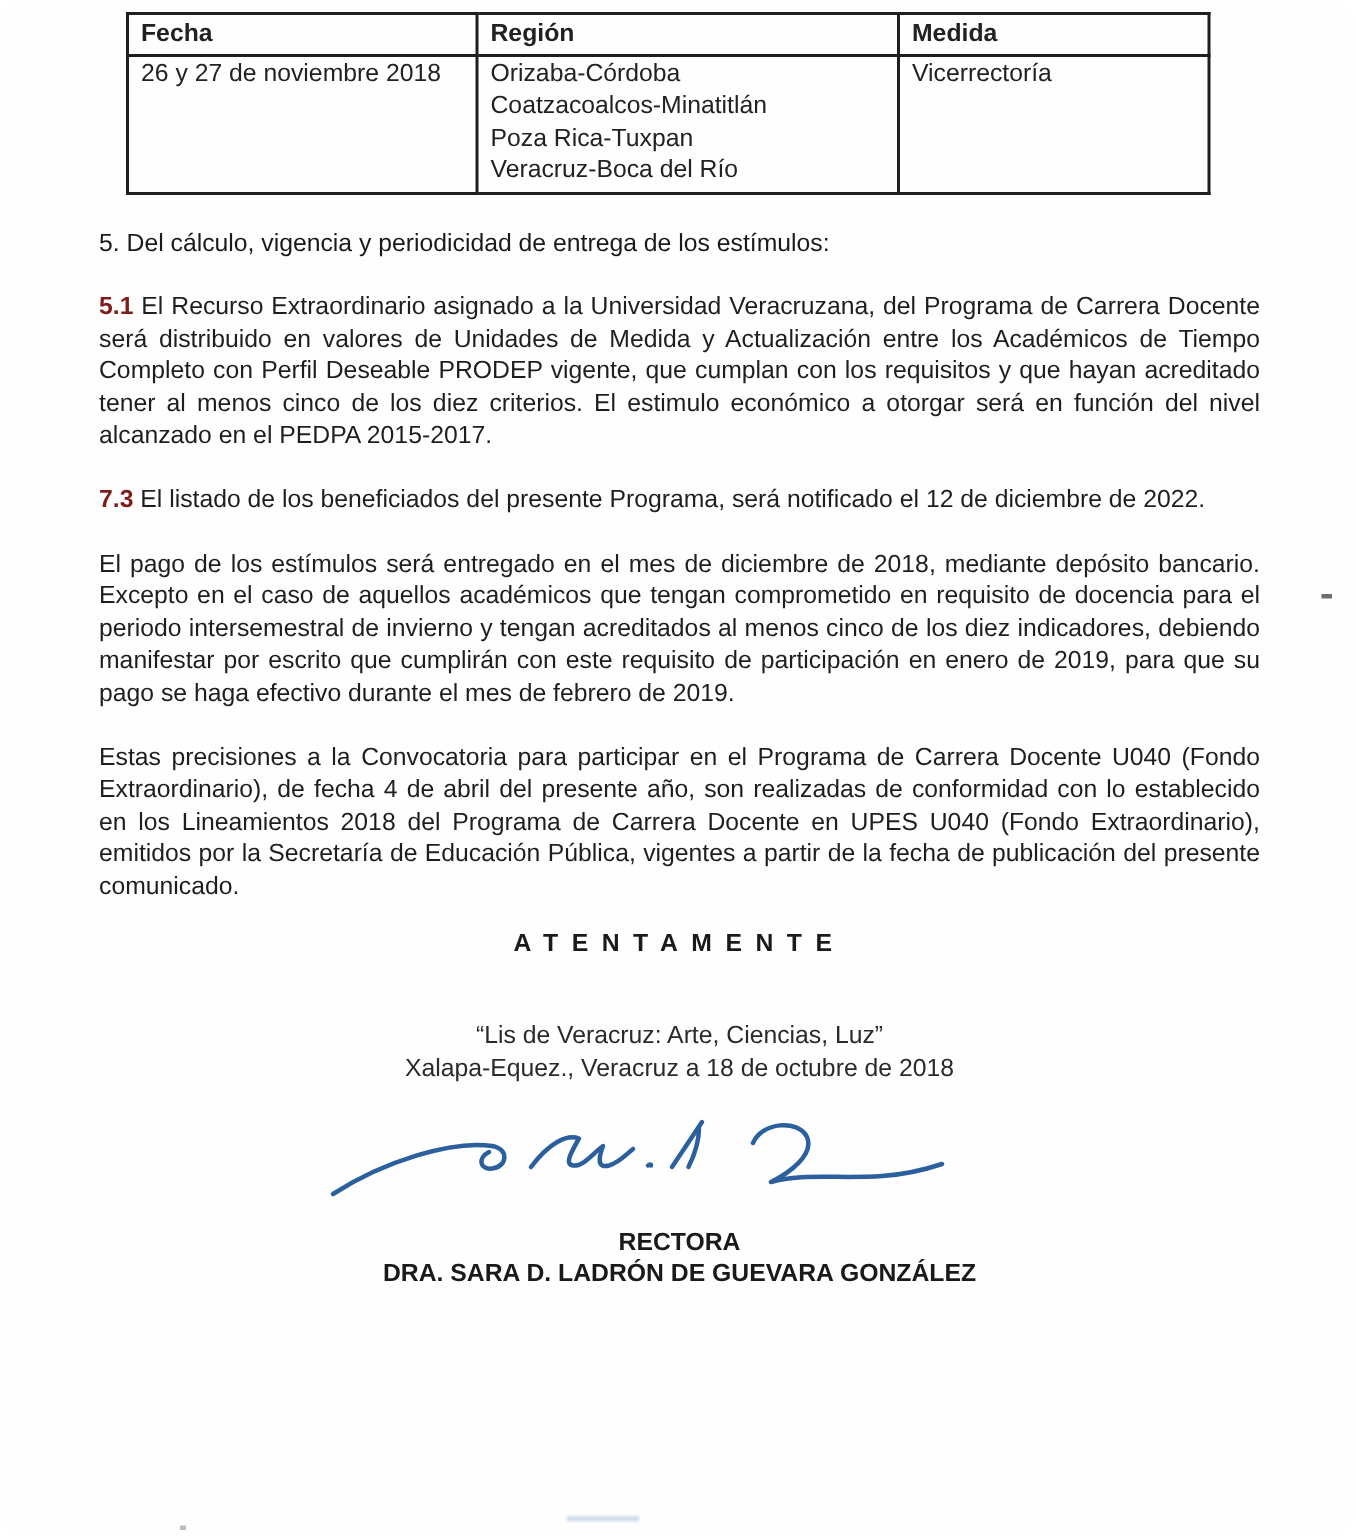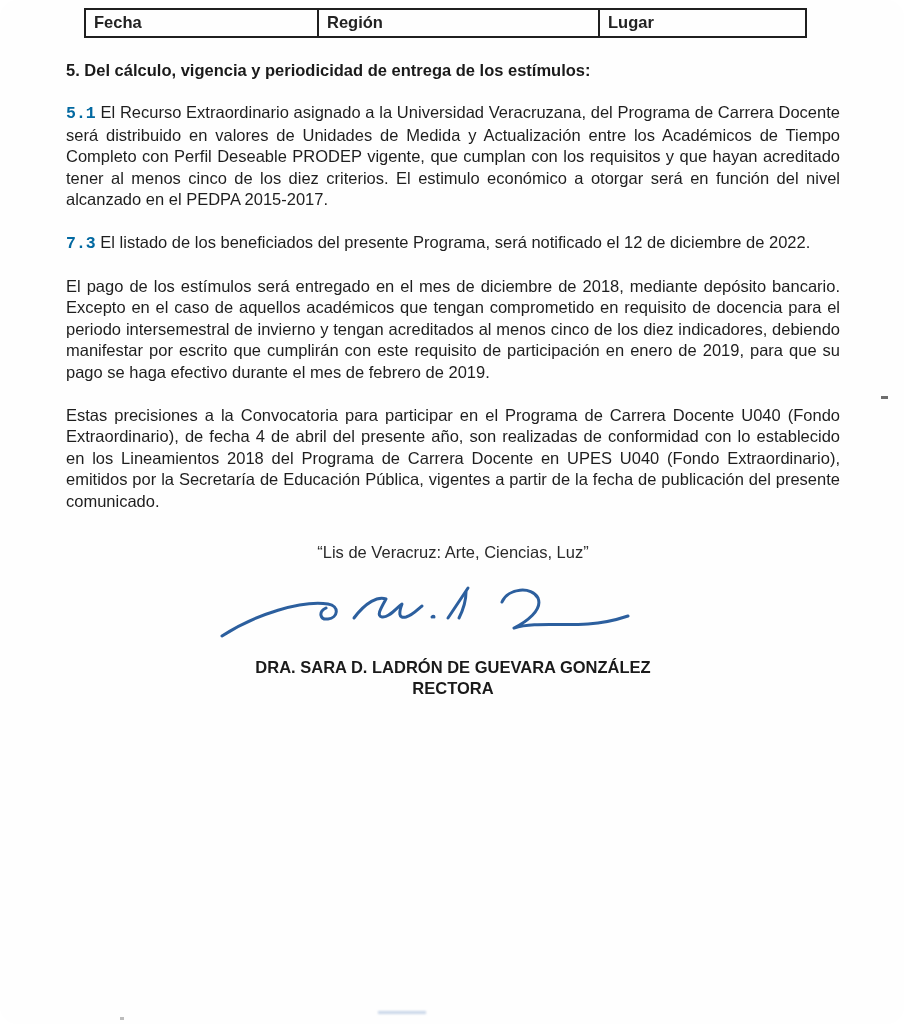--- a/index.html
+++ b/index.html
@@ -28,43 +28,43 @@
     vertical-align:top;
     padding:1px 8px 3px 8px;
     color:#222;
   }
   table.sched th { text-align:left; font-weight:bold; padding-top:2px; padding-bottom:2px; }
   .cell-region { white-space:pre-line; }
   .cell-justify { text-align:justify; }
 
   .heading {
     margin:22px 0 0 0;
-    font-weight:bold;
+    font-weight:normal;
     font-size:16.5px;
     line-height:21.6px;
     color:#1a1a1a;
   }
   p.body {
     margin:21px 0 0 0;
     font-size:16.5px;
     line-height:21.6px;
     text-align:justify;
   }
-  p.body .lead { font-weight:bold; color:#0369a1;font-family:Liberation Mono, monospace; }
+  p.body .lead { font-weight:bold; color:#7f1d1d; }
 
   .atentamente {
     margin-top:17px;
     text-align:center;
     font-weight:bold;
     font-size:16.5px;
     letter-spacing:9px;
     color:#1a1a1a;
   }
   .motto-block {
-    margin-top:28px;
+    margin-top:40px;
     text-align:center;
     font-size:16.5px;
     line-height:22px;
     color:#2a2a2a;
   }
   .sig-wrap { margin-top:13px; text-align:center; }
   .sig-svg { display:inline-block; margin-left:-55px; }
   .signer {
     text-align:center;
     font-weight:bold;
@@ -87,58 +87,68 @@
     <table class="sched">
       <colgroup>
         <col style="width:233px">
           <col style="width:281px">
           <col style="width:207px">
       </colgroup>
       <thead>
         <tr>
           <th>Fecha</th>
           <th>Región</th>
-          <th>Lugar</th>
+          <th>Medida</th>
         </tr>
       </thead>
       <tbody>
+        <tr>
+          <td class="cell-justify">26 y 27 de noviembre 2018</td>
+          <td class="cell-region">Orizaba-Córdoba
+Coatzacoalcos-Minatitlán
+Poza Rica-Tuxpan
+Veracruz-Boca del Río</td>
+          <td>Vicerrectoría</td>
+        </tr>
       </tbody>
     </table>
 
     <div class="heading">5. Del cálculo, vigencia y periodicidad de entrega de los estímulos:</div>
 
     <p class="body"><span class="lead">5.1</span> <span>El Recurso Extraordinario asignado a la Universidad Veracruzana, del Programa de Carrera Docente será distribuido en valores de Unidades de Medida y Actualización entre los Académicos de Tiempo Completo con Perfil Deseable PRODEP vigente, que cumplan con los requisitos y que hayan acreditado tener al menos cinco de los diez criterios. El estimulo económico a otorgar será en función del nivel alcanzado en el PEDPA 2015-2017.</span></p>
 
     <p class="body"><span class="lead">7.3</span> <span>El listado de los beneficiados del presente Programa, será notificado el 12 de diciembre de 2022.</span></p>
 
     <p class="body">El pago de los estímulos será entregado en el mes de diciembre de 2018, mediante depósito bancario. Excepto en el caso de aquellos académicos que tengan comprometido en requisito de docencia para el periodo intersemestral de invierno y tengan acreditados al menos cinco de los diez indicadores, debiendo manifestar por escrito que cumplirán con este requisito de participación en enero de 2019, para que su pago se haga efectivo durante el mes de febrero de 2019.</p>
 
     <p class="body">Estas precisiones a la Convocatoria para participar en el Programa de Carrera Docente U040 (Fondo Extraordinario), de fecha 4 de abril del presente año, son realizadas de conformidad con lo establecido en los Lineamientos 2018 del Programa de Carrera Docente en UPES U040 (Fondo Extraordinario), emitidos por la Secretaría de Educación Pública, vigentes a partir de la fecha de publicación del presente comunicado.</p>
 
+    <div class="atentamente">ATENTAMENTE</div>
 
     <div class="motto-block">
       <div>“Lis de Veracruz: Arte, Ciencias, Luz”</div>
+      <div>Xalapa-Equez., Veracruz a 18 de octubre de 2018</div>
     </div>
 
     <div class="sig-wrap">
       <svg class="sig-svg" width="420" height="74" viewBox="0 0 420 74">
         <g fill="none" stroke="#2c5f9e" stroke-width="3" stroke-linecap="round" stroke-linejoin="round">
           <path d="M6,60 C40,38 86,24 112,28 C124,30 122,42 112,43 C104,44 102,36 110,32"></path>
           <path d="M138,42 C150,26 162,20 170,23 C165,32 160,40 166,41 C173,42 180,32 186,28 C183,36 182,43 190,41 C197,39 202,33 206,30"></path>
           <path d="M216,41 C217,40 218,40 218,41"></path>
           <path d="M232,42 L252,12"></path>
           <path d="M250,16 C250,26 246,36 243,42"></path>
           <path d="M286,26 C292,12 316,10 322,22 C327,34 310,46 298,52 C318,46 344,50 372,48 C388,47 400,44 412,40"></path>
         </g>
       </svg>
     </div>
 
     <div class="signer">
+      <div>RECTORA</div>
       <div>DRA. SARA D. LADRÓN DE GUEVARA GONZÁLEZ</div>
-      <div>RECTORA</div>
     </div>
 
   </div>
 
   <div class="artifact dark" style="left:881px; top:396px; width:7px; height:3px;"></div>
   <div class="artifact grey" style="left:120px; top:1017px; width:4px; height:3px;"></div>
   <div class="artifact blue" style="left:378px; top:1011px; width:48px; height:3px;"></div>
 </div>
 
 </body></html>

